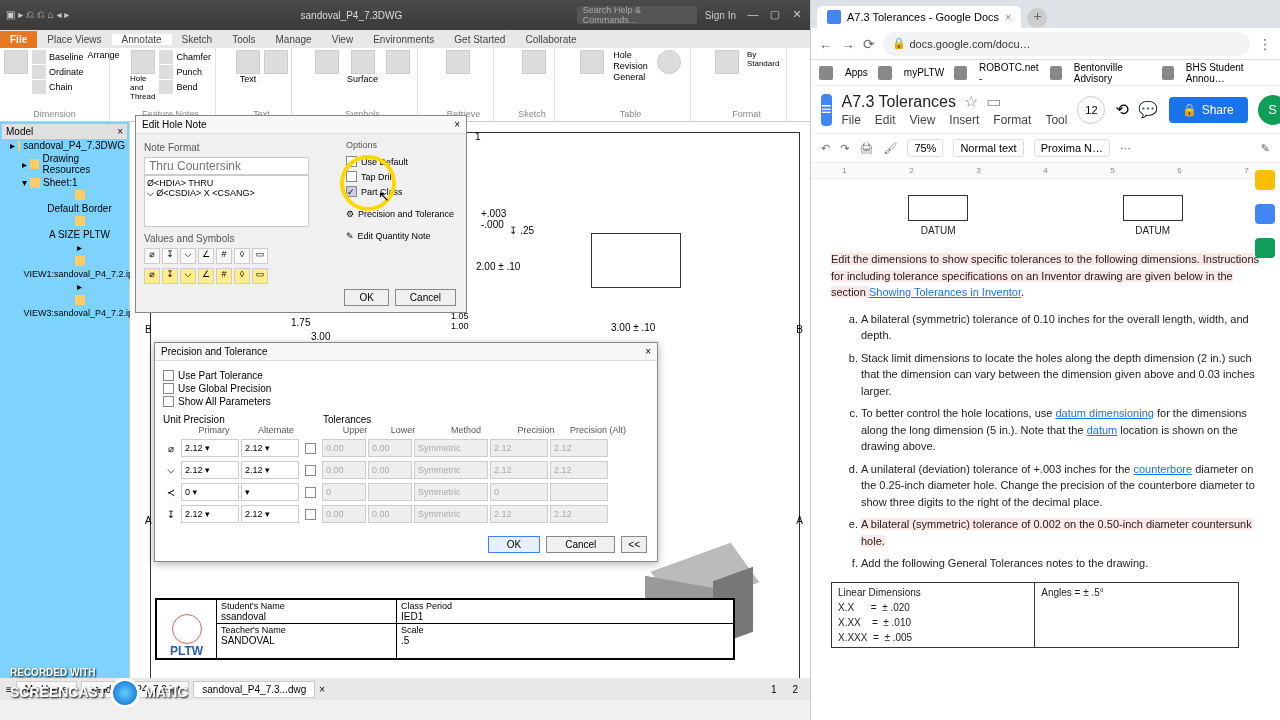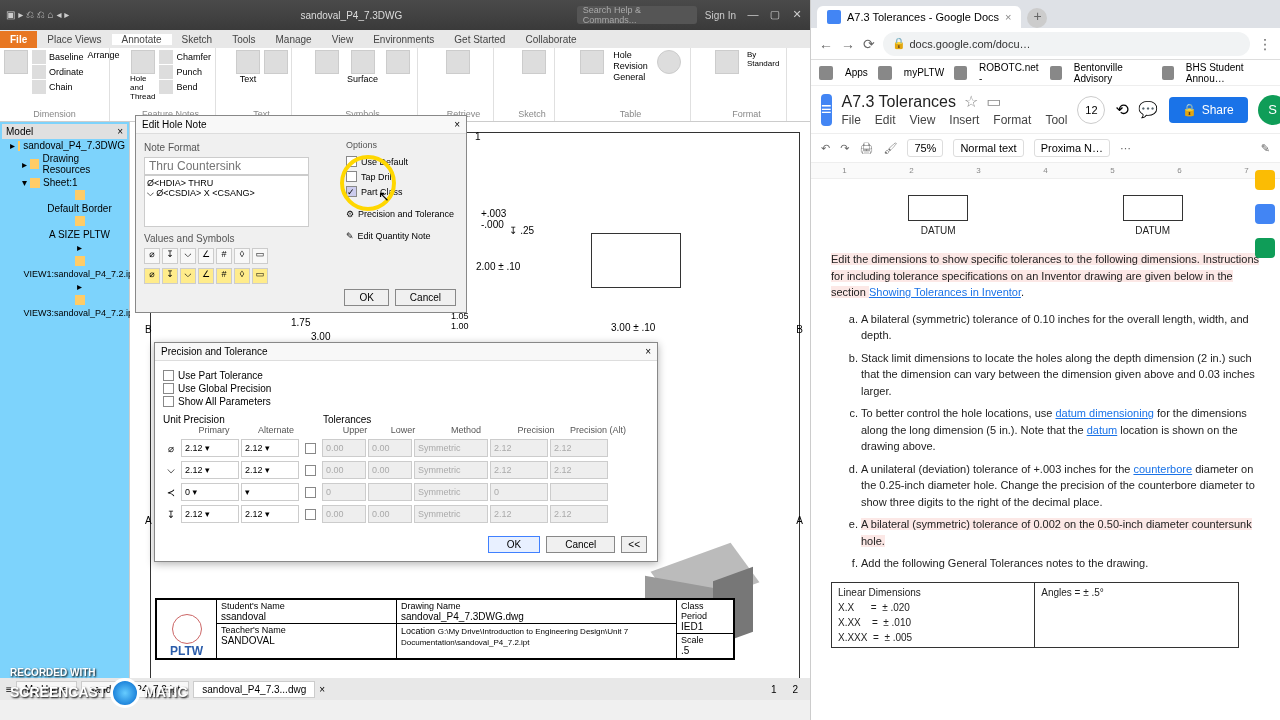--- a/index.html
+++ b/index.html
@@ -525,27 +525,20 @@
     </div>
     <div class="tb-col" style="width:180px">
       <div class="tb-cell">
           <div class="tb-label">Student's Name</div>
           <div class="tb-val">ssandoval</div>
         </div>
       <div class="tb-cell" style="border-bottom:none">
           <div class="tb-label">Teacher's Name</div>
           <div class="tb-val">SANDOVAL</div>
         </div>
-    </div>
-    <div class="tb-col" style="width:280px">
-      <div class="tb-cell">
-          <div class="tb-label">Drawing Name</div>
-          <div class="tb-val">sandoval_P4_7.3DWG.dwg</div>
-        </div>
-      <div class="tb-cell" style="border-bottom:none"><span class="tb-label">Location</span> <span class="tb-val" style="font-size:8px">G:\My Drive\Introduction to Engineering Design\Unit 7 Documentation\sandoval_P4_7.2.ipt</span></div>
     </div>
     <div class="tb-col" style="border-right:none;flex:1">
       <div class="tb-cell">
           <div class="tb-label">Class Period</div>
           <div class="tb-val">IED1</div>
         </div>
       <div class="tb-cell" style="border-bottom:none">
           <div class="tb-label">Scale</div>
           <div class="tb-val">.5</div>
         </div>

